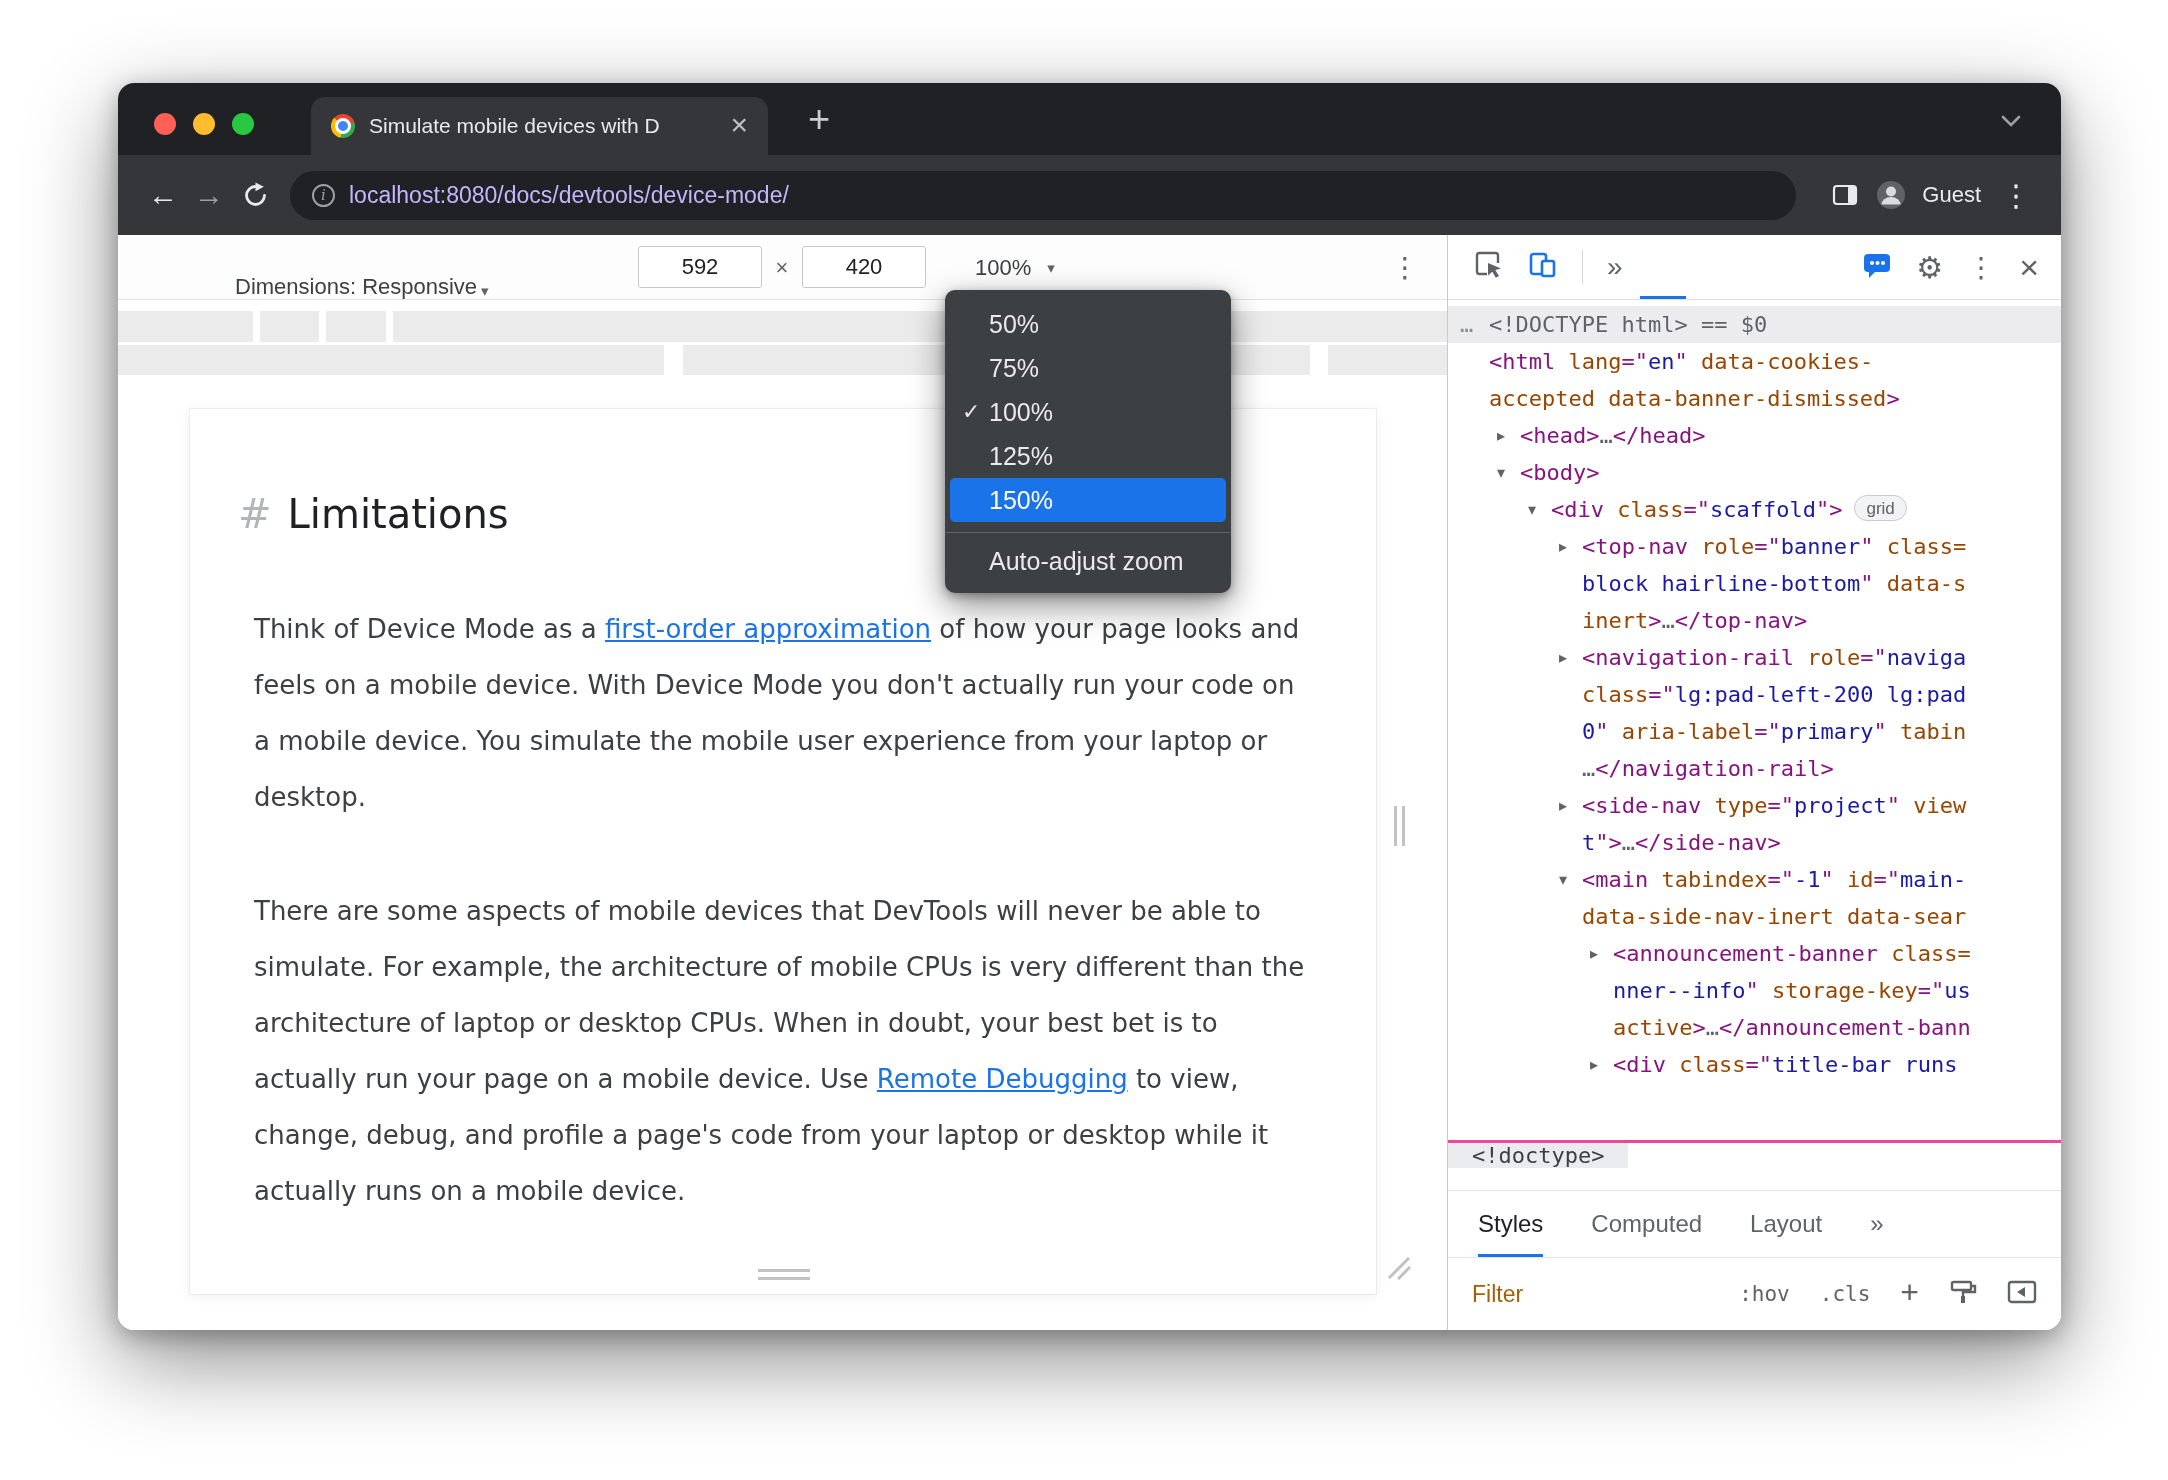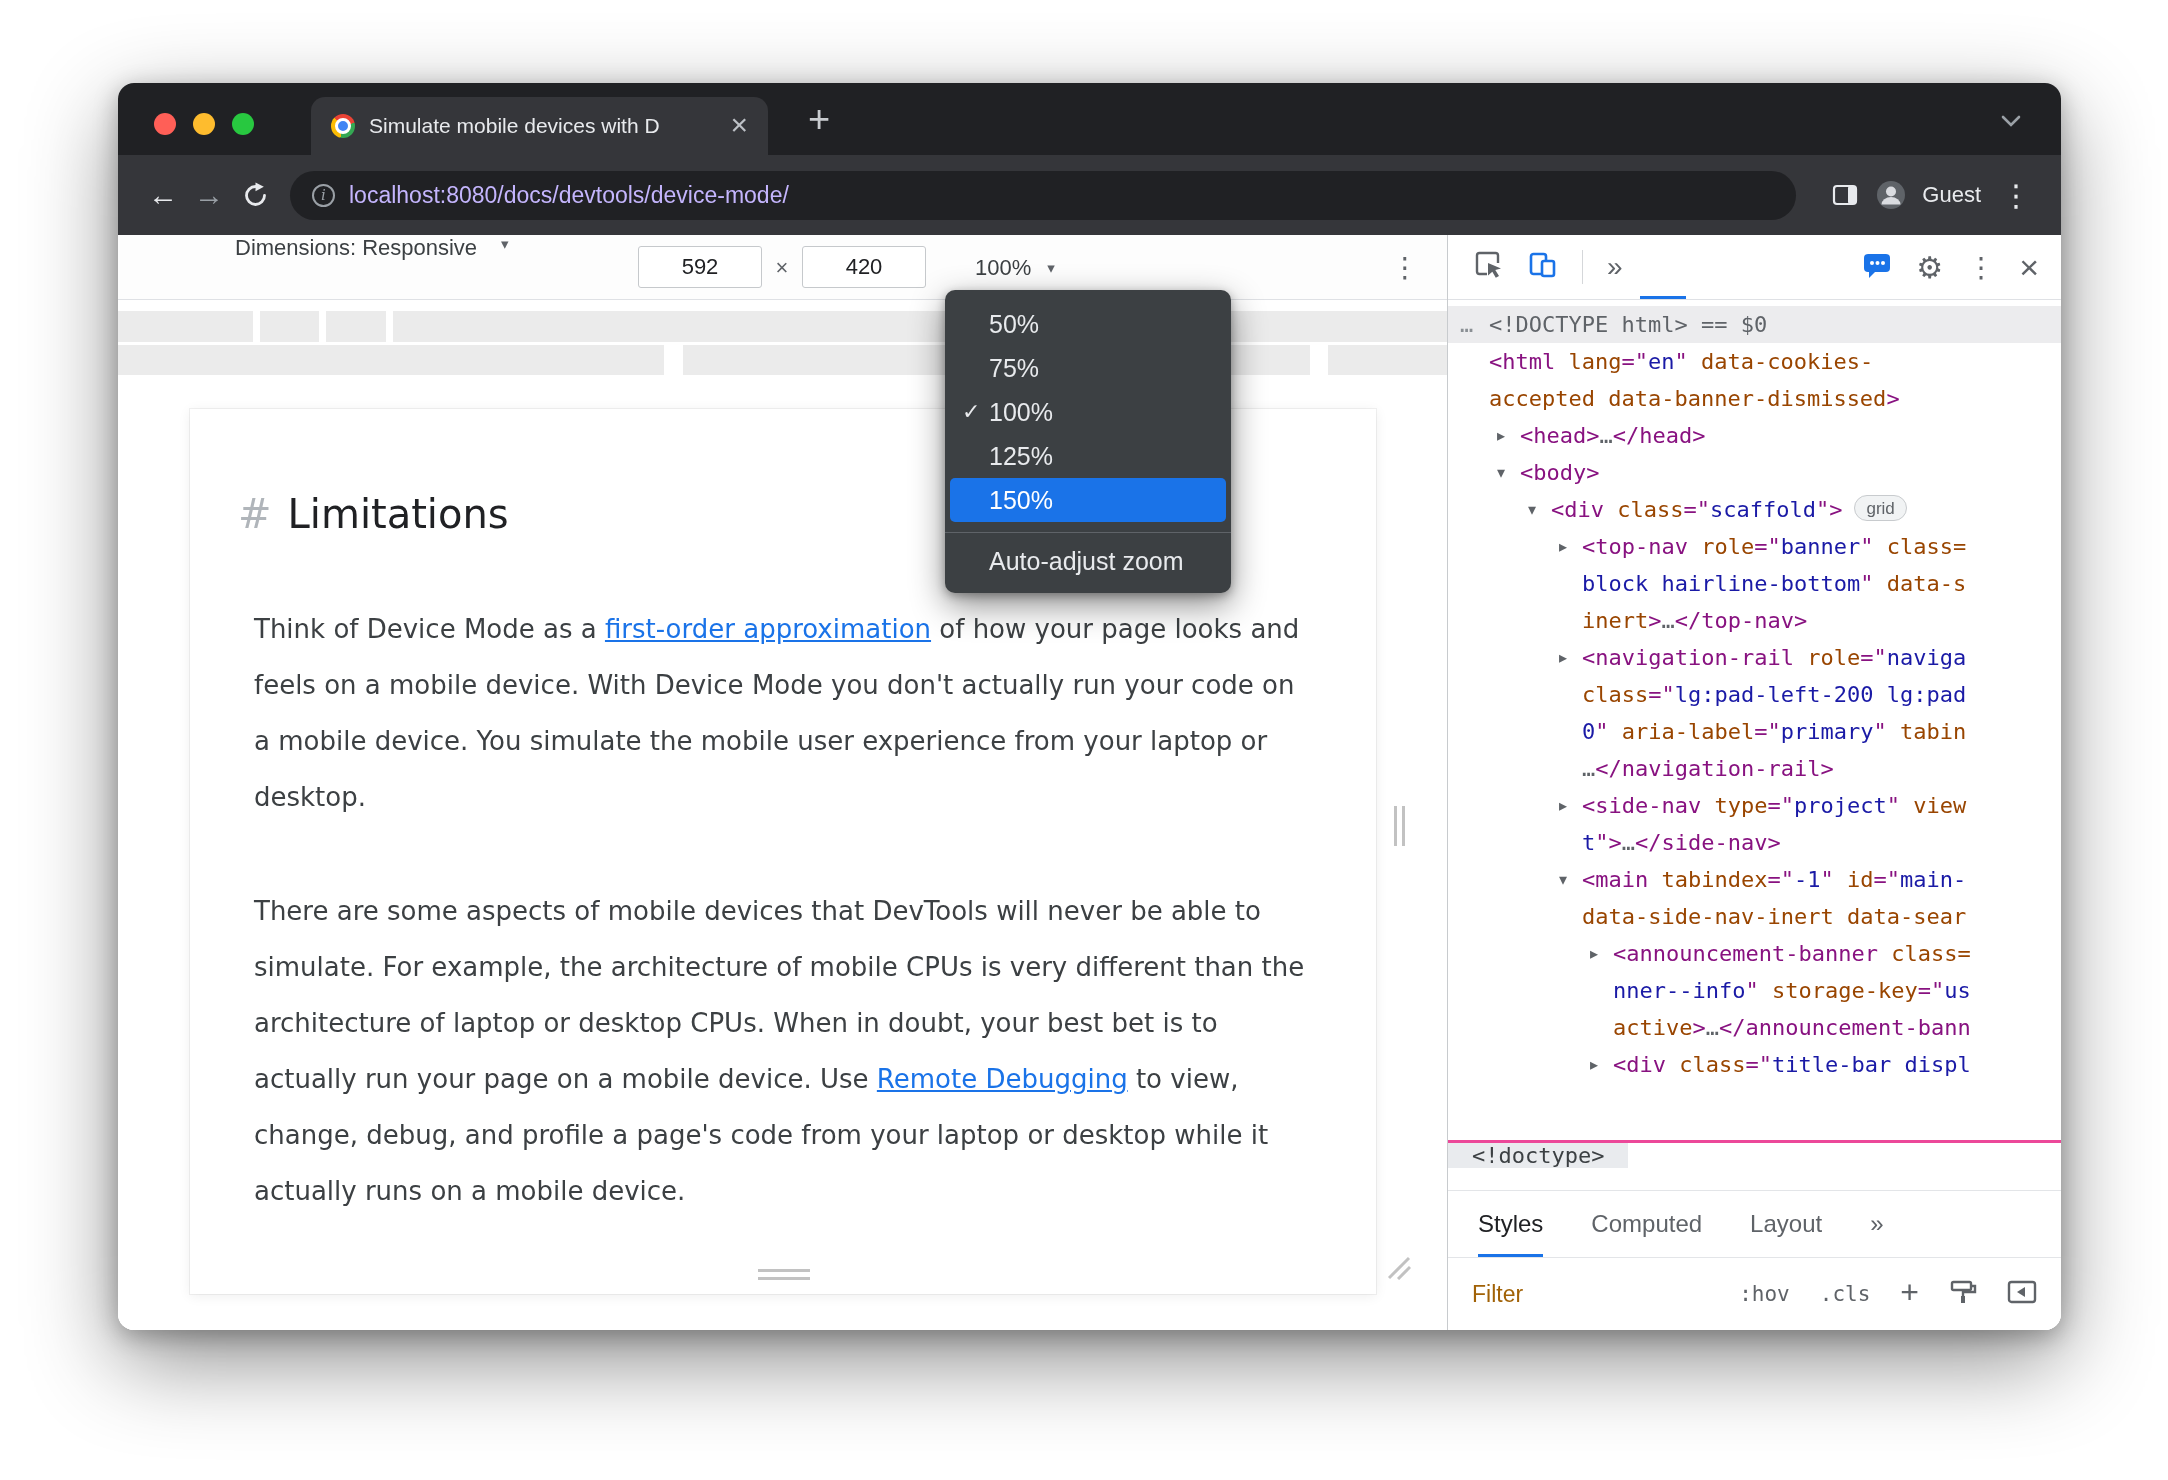--- a/index.html
+++ b/index.html
@@ -40,21 +40,21 @@
     font-size: 15px; font-style: italic; font-family: "DejaVu Serif", serif;
     display: flex; align-items: center; justify-content: center; flex-shrink: 0; }
   .url-text { color: #c4b5fd; font-size: 23px; white-space: nowrap; overflow: hidden; }
   .guest { color: #e8eaed; font-size: 22px; margin: 0 12px 0 8px; }
   
   .content { display: flex; height: calc(100% - 152px); background: #fff; }
   .left { width: 1329px; flex-shrink: 0; position: relative; background: #fff; }
   .right { flex: 1; border-left: 1px solid #c8cbce; background: #fff; display: flex; flex-direction: column; }
   
   .dev-toolbar { height: 65px; border-bottom: 1px solid #dfe1e5; background: #fdfdfd; position: relative; z-index: 5; }
-  .dim-label { position: absolute; left: 117px; top: 0; height: 65px; display: flex; align-items: flex-start; gap: 24px;
+  .dim-label { position: absolute; left: 117px; top: 0; height: 65px; display: flex; align-items: flex-end; gap: 4px;
     font-size: 22px; color: #3c4043; }
   .caret { font-family: "DejaVu Sans", sans-serif; font-size: 15px; color: #5f6368; }
   .size-input { position: absolute; top: 11px; width: 124px; height: 42px; border: 1px solid #c6c9cc; border-radius: 3px;
     background: #fff; font-size: 22px; color: #202124; display: flex; align-items: center; justify-content: center; }
   .w-input { left: 520px; } .h-input { left: 684px; }
   .times { position: absolute; left: 644px; top: 0; width: 40px; height: 65px; display: flex; align-items: center;
     justify-content: center; font-size: 22px; color: #5f6368; }
   .zoom-ctl { position: absolute; left: 857px; top: 0; height: 65px; display: flex; align-items: center; gap: 16px;
     font-size: 22px; color: #3c4043; }
   .dev-kebab { position: absolute; right: 28px; top: 0; height: 65px; display: flex; align-items: center;
@@ -284,21 +284,21 @@
           <div class="tree-line" style="padding-left: 134px;"><span class="tk-a">class</span><span class="tk-t">="</span><span class="tk-v">lg:pad-left-200 lg:pad</span></div>
           <div class="tree-line" style="padding-left: 134px;"><span class="tk-v">0</span><span class="tk-t">"</span><span class="tk-a"> aria-label</span><span class="tk-t">="</span><span class="tk-v">primary</span><span class="tk-t">"</span><span class="tk-a"> tabin</span></div>
           <div class="tree-line" style="padding-left: 134px;"><span class="tk-g">…</span><span class="tk-t">&lt;/navigation-rail&gt;</span></div>
           <div class="tree-line" style="padding-left: 134px;"><span class="arrow" style="left: 111px;">▸</span><span class="tk-t">&lt;side-nav</span><span class="tk-a"> type</span><span class="tk-t">="</span><span class="tk-v">project</span><span class="tk-t">"</span><span class="tk-a"> view</span></div>
           <div class="tree-line" style="padding-left: 134px;"><span class="tk-v">t</span><span class="tk-t">"&gt;</span><span class="tk-g">…</span><span class="tk-t">&lt;/side-nav&gt;</span></div>
           <div class="tree-line" style="padding-left: 134px;"><span class="arrow" style="left: 111px;">▾</span><span class="tk-t">&lt;main</span><span class="tk-a"> tabindex</span><span class="tk-t">="</span><span class="tk-v">-1</span><span class="tk-t">"</span><span class="tk-a"> id</span><span class="tk-t">="</span><span class="tk-v">main-</span></div>
           <div class="tree-line" style="padding-left: 134px;"><span class="tk-a">data-side-nav-inert</span><span class="tk-a"> data-sear</span></div>
           <div class="tree-line" style="padding-left: 165px;"><span class="arrow" style="left: 142px;">▸</span><span class="tk-t">&lt;announcement-banner</span><span class="tk-a"> class=</span></div>
           <div class="tree-line" style="padding-left: 165px;"><span class="tk-v">nner--info</span><span class="tk-t">"</span><span class="tk-a"> storage-key</span><span class="tk-t">="</span><span class="tk-v">us</span></div>
           <div class="tree-line" style="padding-left: 165px;"><span class="tk-a">active</span><span class="tk-t">&gt;</span><span class="tk-g">…</span><span class="tk-t">&lt;/announcement-bann</span></div>
-          <div class="tree-line" style="padding-left: 165px;"><span class="arrow" style="left: 142px;">▸</span><span class="tk-t">&lt;div</span><span class="tk-a"> class</span><span class="tk-t">="</span><span class="tk-v">title-bar displ</span></div>
+          <div class="tree-line" style="padding-left: 165px;"><span class="arrow" style="left: 142px;">▸</span><span class="tk-t">&lt;div</span><span class="tk-a"> class</span><span class="tk-t">="</span><span class="tk-v">title-bar runs</span></div>
         </div>
 
       <div class="dt-crumbs">
         <span class="crumb">&lt;!doctype&gt;</span>
       </div>
 
       <div class="dt-tabs">
         <span class="dt-tab active">Styles</span>
         <span class="dt-tab">Computed</span>
         <span class="dt-tab">Layout</span>

